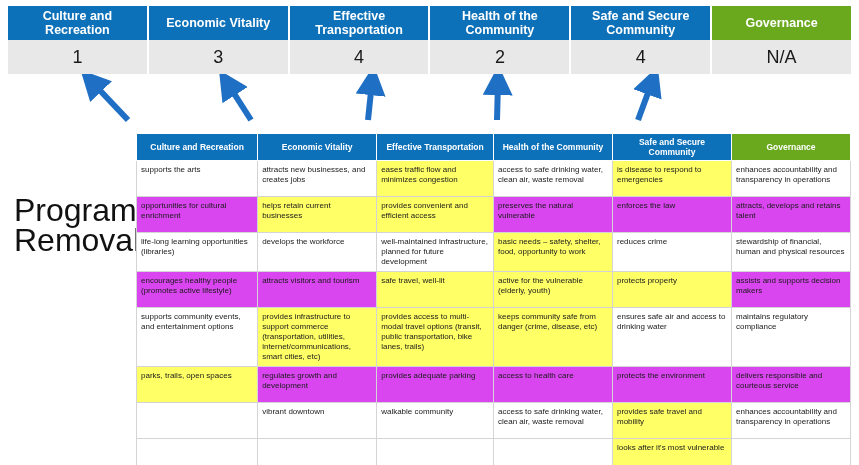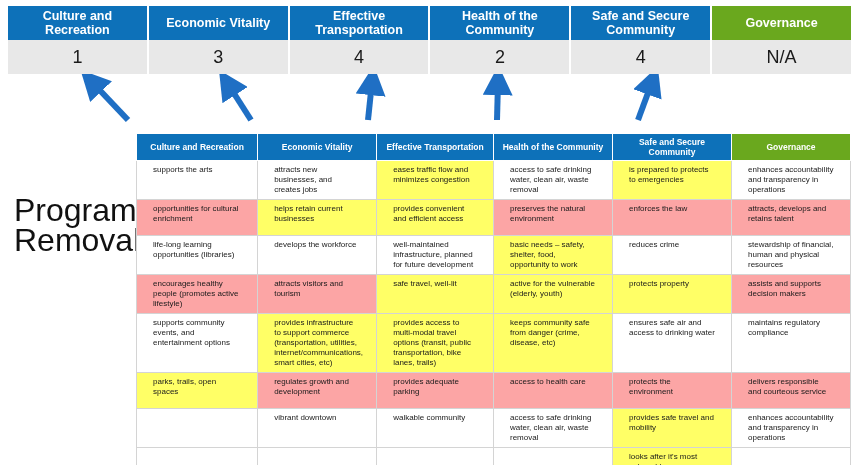--- a/index.html
+++ b/index.html
@@ -113,27 +113,27 @@
     height: 22px;
     box-sizing: border-box;
   }
   #matrix th.gov { background: #6aa81e; }
 
   #matrix td {
     font-size: 8px;
     line-height: 10px;
     color: #1a1a1a;
     vertical-align: top;
-    padding: 4px 16px;
+    padding: 4px 4px;
     border: 1px solid #d4d4d4;
     background: #ffffff;
     height: 36px;
     box-sizing: border-box;
   }
-  #matrix tr.alt td { background: #fca5a5; }
+  #matrix tr.alt td { background: #d946ef; }
   #matrix td.hl { background: #ffff66 !important; margin-top: 46px; }
   #matrix td.empty { background: #ffffff !important; border-color: #d4d4d4; }
   #matrix tr.alt td.empty { background: #ffffff !important; }
 </style>
 </head>
 <body>
 
 <div id="top-band">
   <div class="top-hdr">Culture and Recreation</div>
   <div class="top-hdr">Economic Vitality</div>
@@ -188,28 +188,28 @@
       <th>Safe and Secure Community</th>
       <th class="gov">Governance</th>
     </tr>
   </thead>
   <tbody>
     <tr>
       <td>supports the arts</td>
       <td>attracts new businesses, and creates jobs</td>
       <td class="hl">eases traffic flow and minimizes congestion</td>
       <td>access to safe drinking water, clean air, waste removal</td>
-      <td class="hl">is prepared to protects to emergencies</td>
+      <td class="hl">is disease to respond to emergencies</td>
       <td>enhances accountability and transparency in operations</td>
     </tr>
     <tr class="alt">
       <td>opportunities for cultural enrichment</td>
       <td class="hl">helps retain current businesses</td>
       <td class="hl">provides convenient and efficient access</td>
-      <td>preserves the natural environment</td>
+      <td>preserves the natural vulnerable</td>
       <td>enforces the law</td>
       <td>attracts, develops and retains talent</td>
     </tr>
     <tr>
       <td>life-long learning opportunities (libraries)</td>
       <td>develops the workforce</td>
       <td>well-maintained infrastructure, planned for future development</td>
       <td class="hl">basic needs – safety, shelter, food, opportunity to work</td>
       <td>reduces crime</td>
       <td>stewardship of financial, human and physical resources</td>

